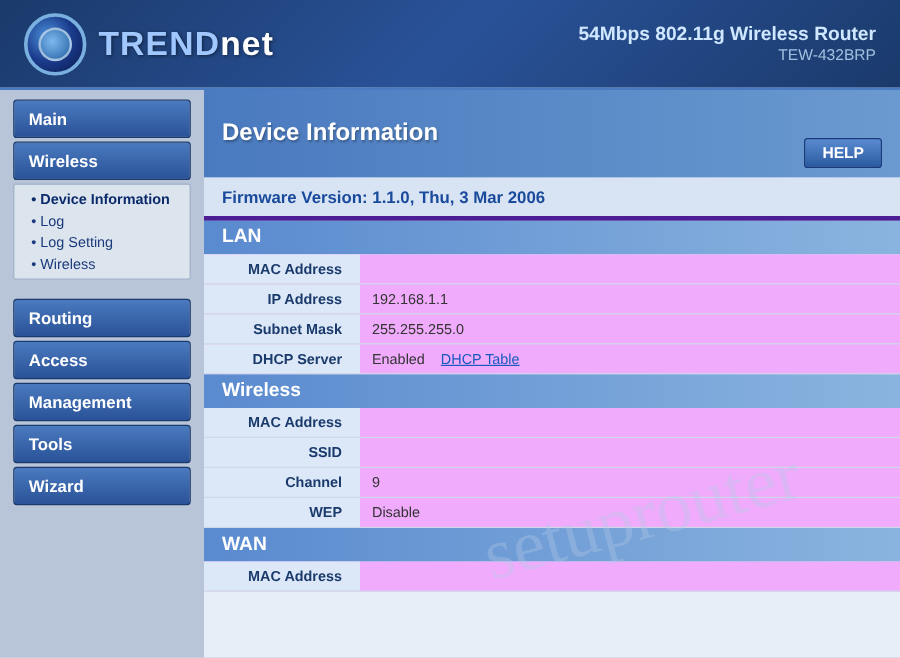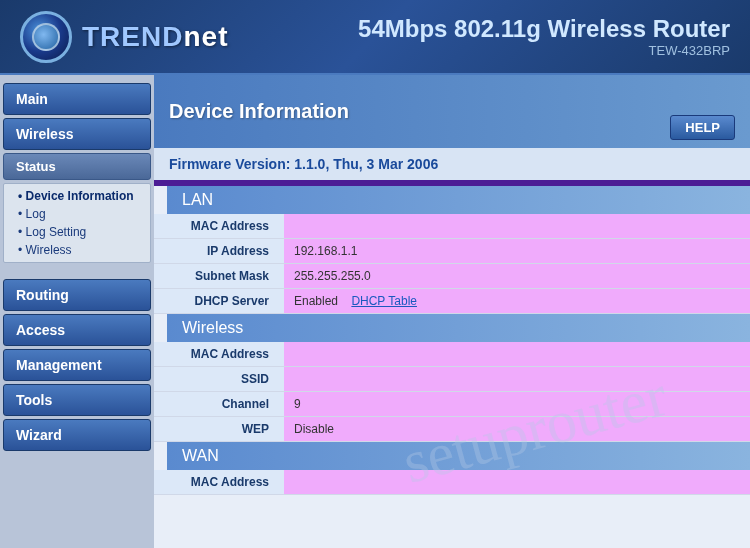--- a/index.html
+++ b/index.html
@@ -52,38 +52,38 @@
       text-shadow: 1px 1px 3px rgba(0,0,0,0.5);
     }
     .brand-name span {
       color: #a0c8ff;
     }
     .router-info {
       text-align: right;
       color: white;
     }
     .router-model {
-      font-size: 24px;
+      font-size: 16px;
       font-weight: bold;
       color: #d0e8ff;
     }
     .router-sku {
       font-size: 13px;
       color: #a0c0e0;
     }
 
     
     .main-layout {
       display: flex;
       height: 473px;
     }
 
     
     .sidebar {
-      width: 154px;
+      width: 170px;
       background: #b8c4d8;
       padding: 5px 0;
       flex-shrink: 0;
     }
     .sidebar-btn {
       display: block;
       width: 148px;
       margin: 3px auto;
       padding: 7px 12px;
       background: linear-gradient(to bottom, #4a7abf, #2a5298);
@@ -163,31 +163,30 @@
       border-radius: 3px;
       margin-top: 32px;
     }
 
     .firmware-line {
       padding: 8px 15px;
       color: #1a4a9b;
       font-size: 14px;
       font-weight: bold;
       background: #d8e4f4;
-      border-bottom: 6px solid #4c1d95;
+      border-bottom: 4px solid #4c1d95;
     }
 
     .section-header {
       background: linear-gradient(to right, #5a8acf, #8ab4df);
       padding: 5px 15px;
       color: white;
       font-size: 16px;
-      font-weight: normal;
+      font-weight: bold;
       margin-top: 0;
-      margin-left: 13px;
     }
 
     .info-table {
       width: 100%;
       border-collapse: collapse;
       background: #f0abfc;
     }
     .info-table tr {
       border-bottom: 1px solid #d0d8e8;
     }
@@ -242,21 +241,20 @@
     <div class="router-sku">TEW-432BRP</div>
   </div>
 </div>
 
 <div class="main-layout">
 
   <div class="sidebar">
     <a class="sidebar-btn">Main</a>
     <a class="sidebar-btn">Wireless</a>
 
-    <div class="sidebar-section-header">Status</div>
     <div class="sidebar-sub-items">
       <a class="sidebar-sub-item active">Device Information</a>
       <a class="sidebar-sub-item">Log</a>
       <a class="sidebar-sub-item">Log Setting</a>
       <a class="sidebar-sub-item">Wireless</a>
     </div>
 
     <a class="sidebar-btn" style="margin-top:16px;">Routing</a>
     <a class="sidebar-btn">Access</a>
     <a class="sidebar-btn">Management</a>

